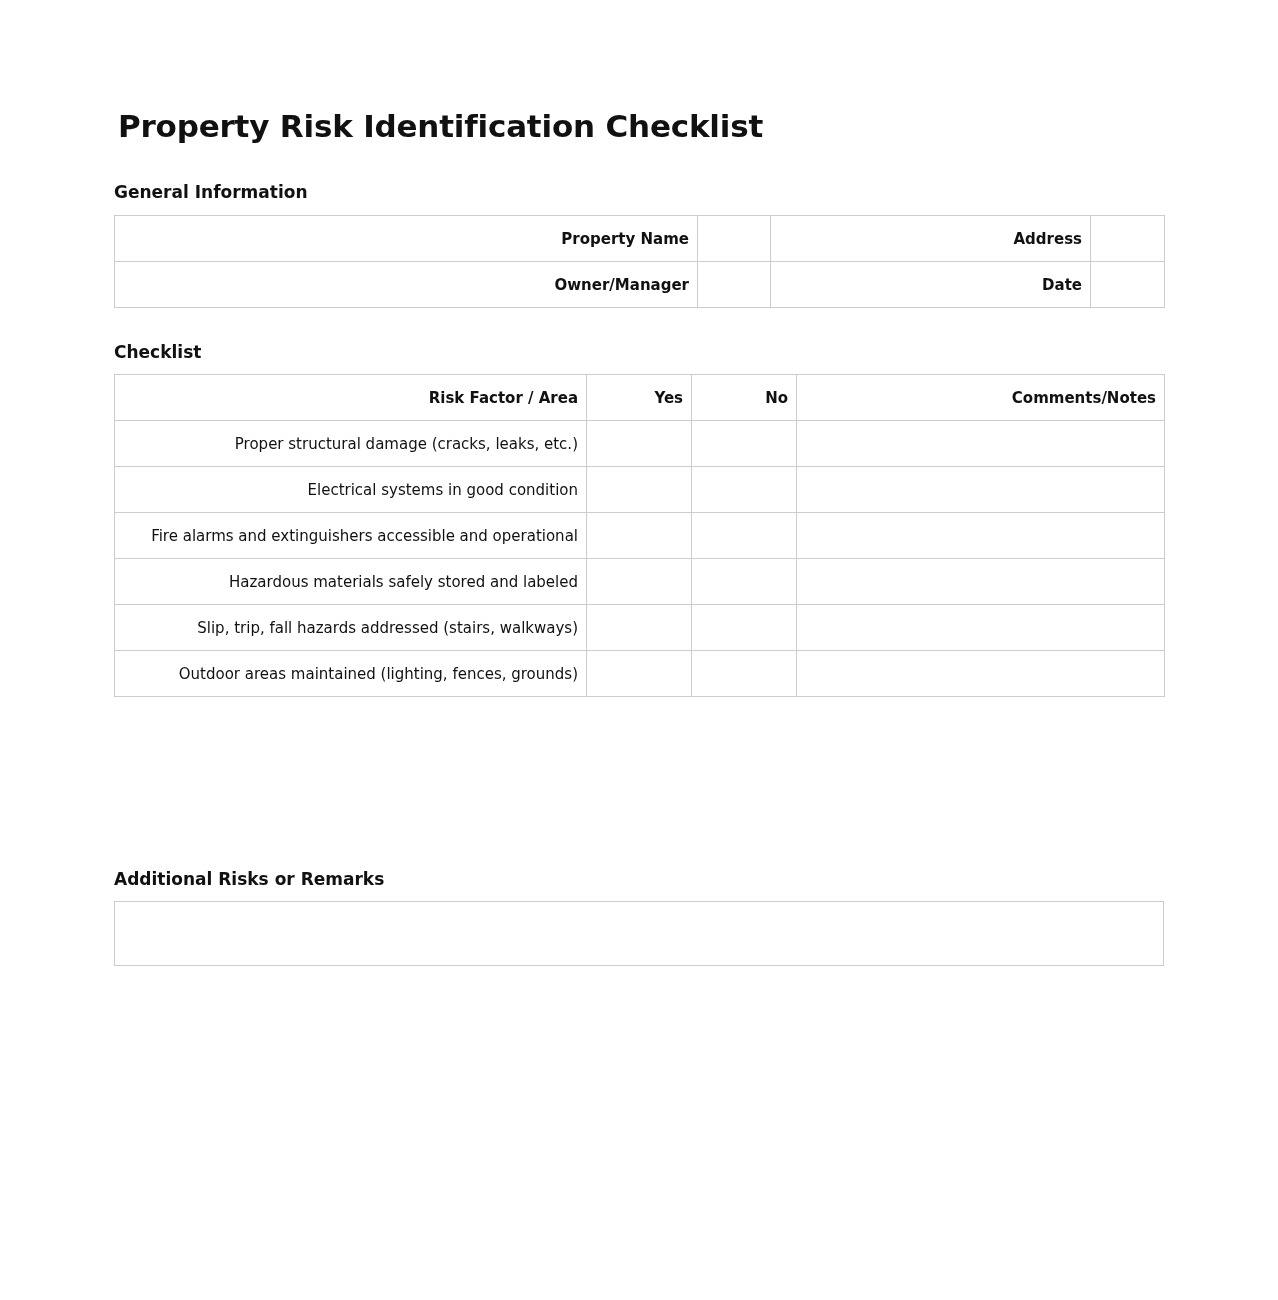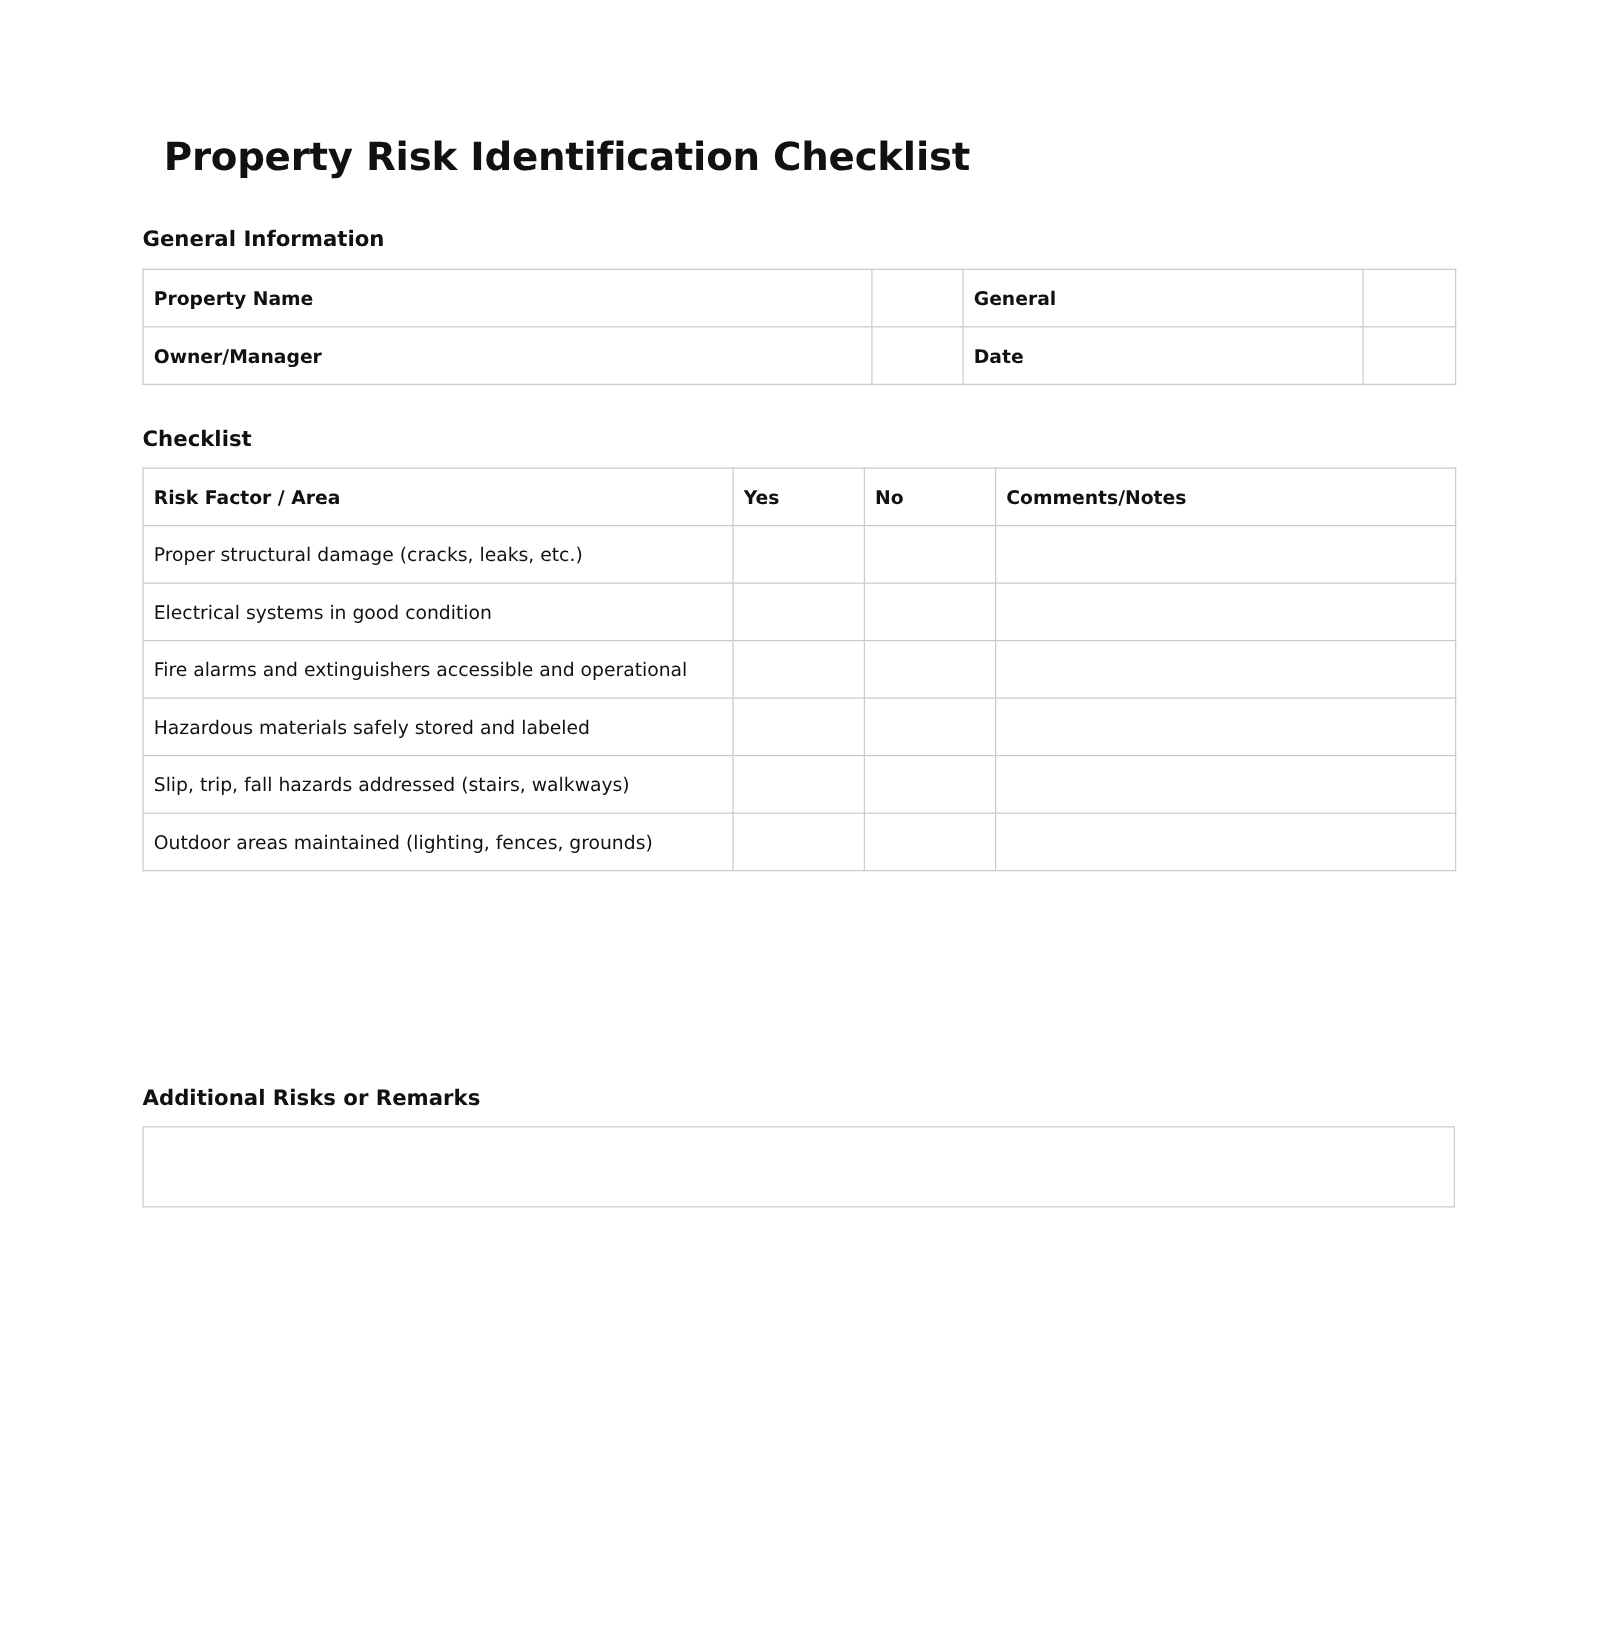--- a/index.html
+++ b/index.html
@@ -4,35 +4,35 @@
   <style>
     html, body { margin: 0; padding: 0; background: #ffffff; }
     body {
       width: 1278px; height: 1300px;
       font-family: "DejaVu Sans", "Liberation Sans", sans-serif;
       color: #111;
       position: relative;
     }
     .page { position: absolute; left: 114px; top: 0; width: 1050px; }
     h1 {
-      margin: 0; position: absolute; top: 108px; left: 17px;
+      margin: 0; position: absolute; top: 108px; left: 4px;
       font-size: 31px; font-weight: bold; letter-spacing: -0.2px;
       white-space: nowrap;
     }
     h2 {
       margin: 0; position: absolute; left: 0;
       font-size: 17px; font-weight: bold; white-space: nowrap;
     }
     table {
       position: absolute; left: 0; width: 1050px;
       border-collapse: collapse; table-layout: fixed;
     }
     td, th {
       border: 1px solid #cccccc; height: 45px; padding: 0 8px;
-      font-size: 15px; text-align: left; vertical-align: middle;
+      font-size: 15px; text-align: right; vertical-align: middle;
       white-space: nowrap; overflow: hidden;
     }
     th, td.label { font-weight: bold; }
     td.cell { font-weight: normal; }
     .remarks {
       position: absolute; left: 0; top: 901px; width: 1048px; height: 63px;
       border: 1px solid #cccccc;
     }
   </style>
 </head>
@@ -46,21 +46,21 @@
     <colgroup>
       <col style="width:583px">
         <col style="width:73px">
         <col style="width:320px">
         <col style="width:74px">
     </colgroup>
     <tbody>
         <tr>
       <td class="label">Property Name</td>
       <td class="cell"></td>
-      <td class="label">General</td>
+      <td class="label">Address</td>
       <td class="cell"></td>
     </tr>
     <tr>
       <td class="label">Owner/Manager</td>
       <td class="cell"></td>
       <td class="label">Date</td>
       <td class="cell"></td>
     </tr>
   </tbody>
     </table>

